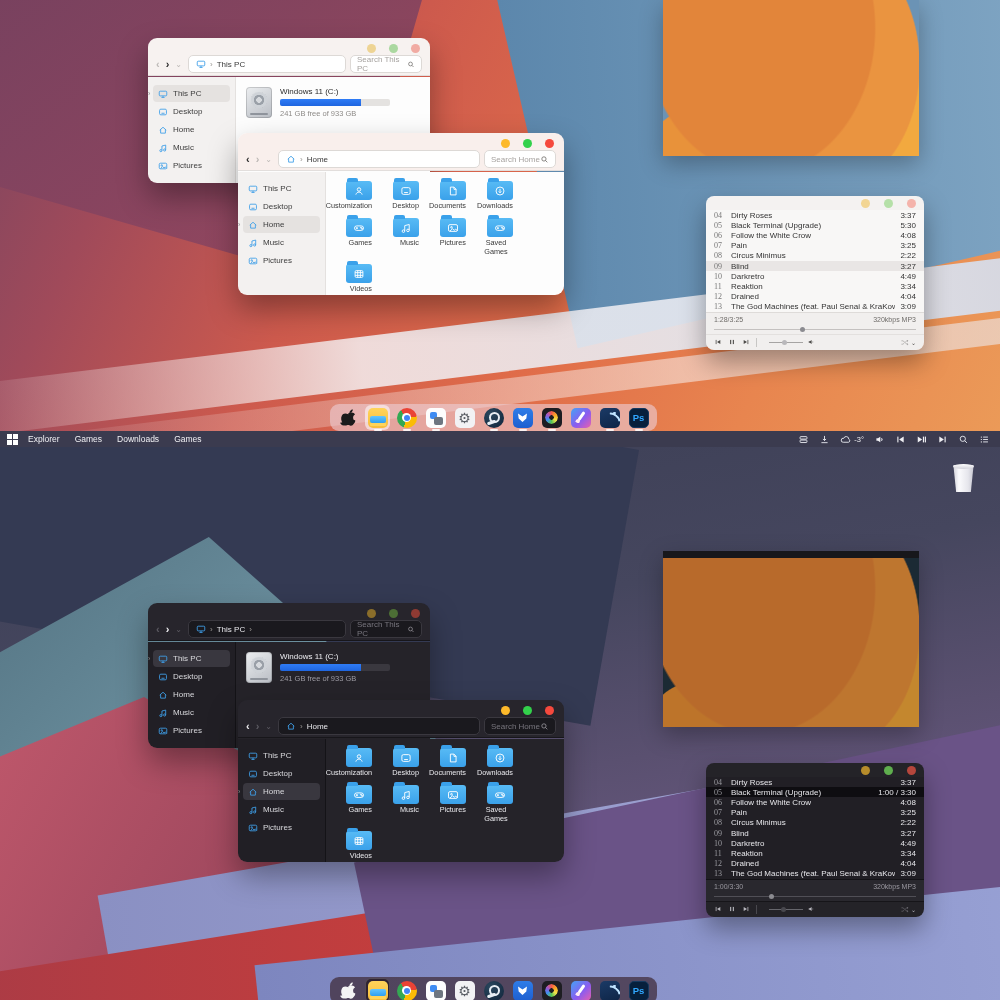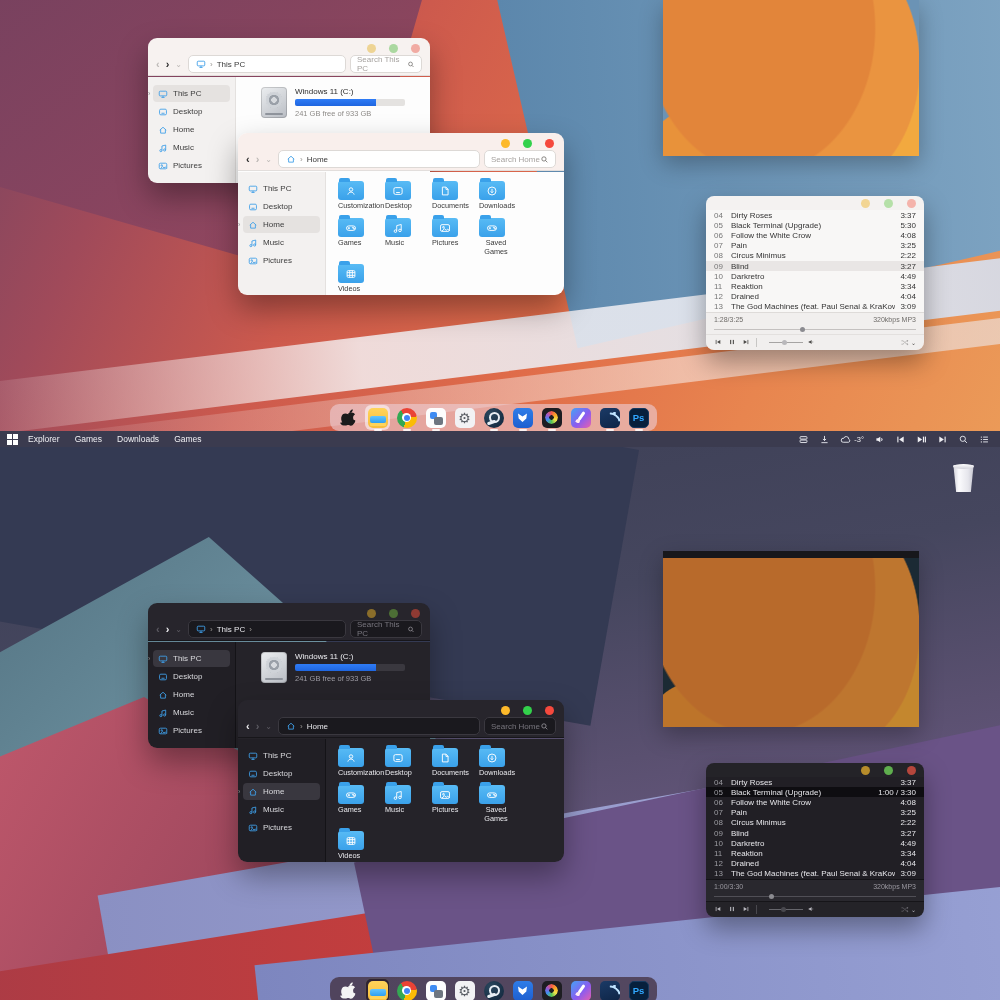--- a/index.html
+++ b/index.html
@@ -74,52 +74,52 @@
   .dk .sidebar{background:#211f25;border-right:1px solid #141317;}
   .content{flex:1;}
   .lt .content{background:#fdfdfd;}
   .dk .content{background:#252329;}
   .sb-row{display:flex;align-items:center;gap:5px;height:17px;margin:1px 5px;padding:0 5px;border-radius:4px;position:relative;}
   .lt .sb-row{color:#3c3c3c;} .dk .sb-row{color:#d9d9dd;}
   .lt .sb-row.sel{background:#e5e2e0;} .dk .sb-row.sel{background:#39373f;}
   .sb-exp{position:absolute;left:-5px;font-size:7px;color:#8a8a8a;}
   .sb-ic{width:10px;height:10px;stroke:#3f9fe8;fill:none;stroke-width:1.4;flex:none;}
   
-  .drive{display:flex;gap:8px;padding:10px 10px;justify-content:center;}
+  .drive{display:flex;gap:8px;padding:10px 10px;}
   .hdd{width:26px;height:31px;border-radius:4px;background:linear-gradient(145deg,#eceef0,#b9bdc4);position:relative;flex:none;
        box-shadow:inset 0 0 0 1px rgba(0,0,0,.15);}
   .hdd:before{content:"";position:absolute;left:5px;top:5px;width:16px;height:16px;border-radius:50%;
        background:radial-gradient(circle,#d7dade 0 25%,#9aa0a8 26% 45%,#cfd3d8 46% 70%,#a8adb5 71%);}
   .hdd:after{content:"";position:absolute;left:4px;bottom:3px;width:18px;height:2px;background:#8f949c;border-radius:1px;}
   .drive-name{font-size:8px;margin-bottom:3px;}
   .lt .drive-name{color:#2c2c2c;} .dk .drive-name{color:#ececf0;}
   .bar{width:110px;height:7px;border-radius:2px;overflow:hidden;margin-bottom:3px;}
   .lt .bar{background:#e4e2e0;} .dk .bar{background:#3a383f;}
   .bar-fill{height:100%;background:linear-gradient(180deg,#2f7cf6,#1f66e0);}
   .drive-cap{font-size:7.5px;}
   .lt .drive-cap{color:#8e8b88;} .dk .drive-cap{color:#9c9aa2;}
   
   .grid{padding:9px 6px 0 12px;display:flex;flex-wrap:wrap;column-gap:13px;row-gap:8px;}
-  .fold{width:34px;display:flex;flex-direction:column;align-items:flex-start;gap:2px;}
+  .fold{width:34px;display:flex;flex-direction:column;align-items:flex-end;gap:2px;}
   .fico{width:26px;height:19px;border-radius:3px;background:linear-gradient(180deg,#58bbf5,#3aa1ea);position:relative;flex:none;}
   .fico:before{content:"";position:absolute;left:1px;top:-3px;width:11px;height:4px;border-radius:2px 2px 0 0;background:#3aa1ea;}
   .fico svg{position:absolute;left:50%;top:50%;width:12px;height:12px;transform:translate(-50%,-50%);
        stroke:rgba(255,255,255,.95);fill:none;stroke-width:1.3;}
   .flabel{font-size:7.3px;text-align:center;line-height:1.15;}
   .lt .flabel{color:#3a3a3a;} .dk .flabel{color:#e8e8ec;}
 
   
   .player{width:218px;border-radius:8px;overflow:hidden;box-shadow:0 12px 26px rgba(0,0,0,.35);font-size:8px;}
   .p-hdr{height:14px;position:relative;}
   .player .lights{top:3px;right:8px;gap:14px;} .player .dot{width:9px;height:9px;}
   .p-lt .p-hdr{background:#f4f2f1;} .p-dk .p-hdr{background:#242328;}
   .p-list{}
   .p-lt .p-list{background:#f8f7f6;} .p-dk .p-list{background:#211f25;}
   .trk{display:flex;align-items:center;height:10.2px;padding:0 8px;gap:5px;}
-  .trk .no{width:12px;flex:none;}
+  .trk .no{width:12px;flex:none;font-family:Liberation Serif, serif;}
   .trk .ttl{flex:1;white-space:nowrap;overflow:hidden;}
   .p-lt .trk{color:#333;} .p-lt .trk .no{color:#777;}
   .p-dk .trk{color:#e6e6ea;} .p-dk .trk .no{color:#9b9ba1;}
   .p-lt .trk.hl{background:#e9e6e5;}
   .p-dk .trk.hl{background:#0e0d11;}
   .p-status{height:14px;display:flex;justify-content:space-between;align-items:center;padding:0 8px;font-size:7px;}
   .p-lt .p-status{background:#f1efee;border-top:1px solid #dedbd9;color:#6f6c69;}
   .p-dk .p-status{background:#29282e;border-top:1px solid #141317;color:#9a98a0;}
   .p-seek{position:relative;height:8px;}
   .p-lt .p-seek{background:#f1efee;} .p-dk .p-seek{background:#29282e;}

